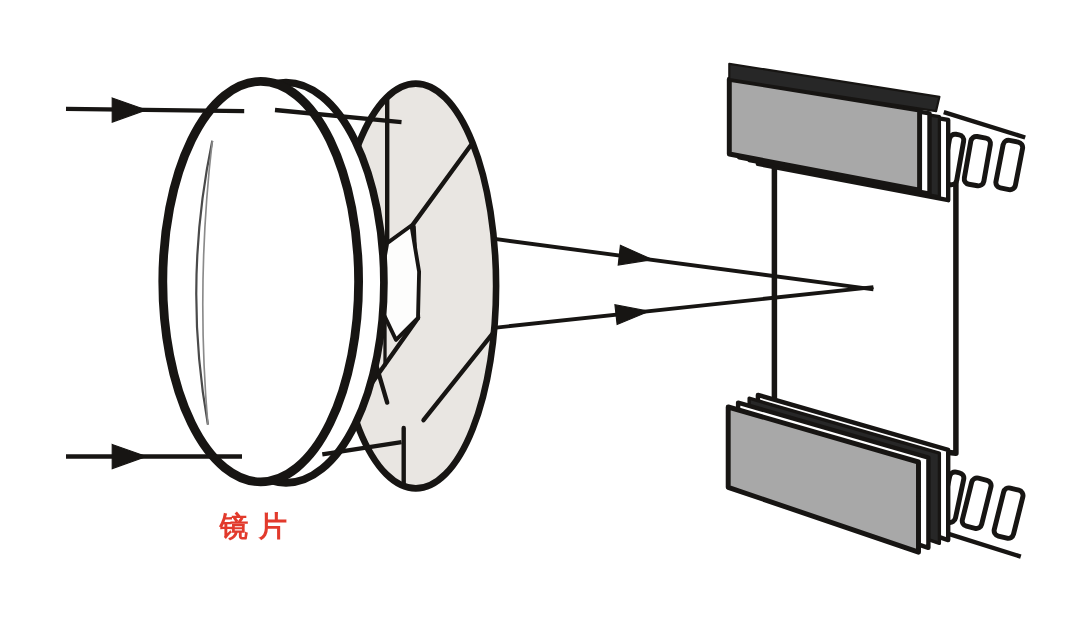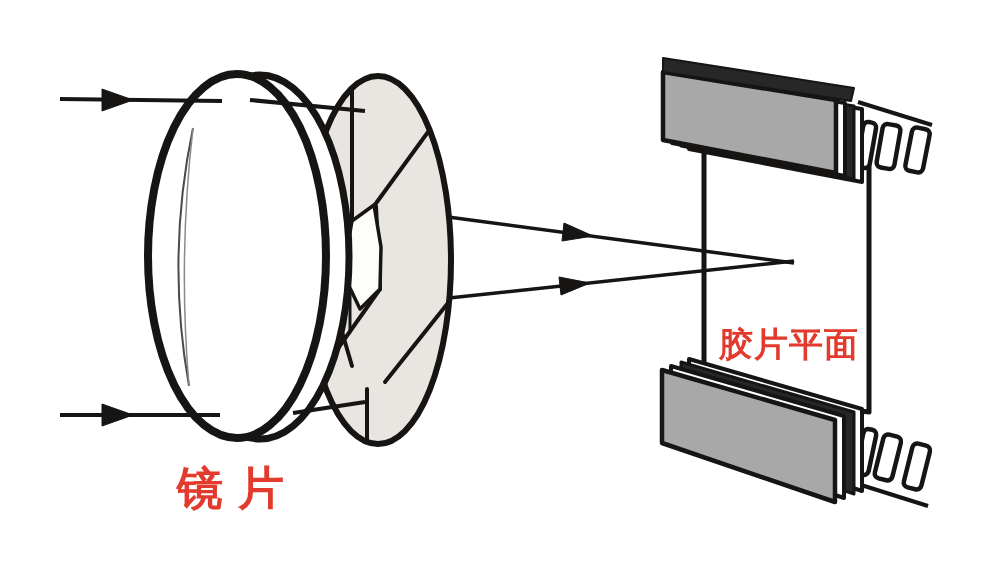--- a/index.html
+++ b/index.html
@@ -8,21 +8,21 @@
   }
   html,body{margin:0;padding:0;}
   body{
     width:990px;height:570px;overflow:hidden;position:relative;
     background:var(--background);
     font-family:"Liberation Sans","DejaVu Sans",sans-serif;
   }
   .stage{position:absolute;left:0;top:0;width:990px;height:570px;}
   .diagram-label{
     position:absolute;color:var(--label-red);font-weight:700;
-    font-size:46px;text-align:center;letter-spacing:1px;line-height:1;
+    font-size:26px;text-align:center;letter-spacing:1px;line-height:1;
     white-space:nowrap;user-select:none;
   }
   #label-lens{left:166px;top:465px;width:130px;}
   #label-aperture{left:323px;top:465px;width:130px;}
   #label-film-plane{left:704px;top:327px;width:170px;font-size:34px;}
 </style>
 </head>
 <body>
 
 <div class="stage">
@@ -98,14 +98,13 @@
 
     <line x1="448" y1="217" x2="794" y2="263" stroke-width="3.5"></line>
     <polygon points="593,236 562,241 564,223"></polygon>
     <line x1="449" y1="298" x2="794" y2="261" stroke-width="3.5"></line>
     <polygon points="590,283 561,295 559,277"></polygon>
   </g>
 </svg>
 
 
 <div class="diagram-label" id="label-lens">镜 片</div>
-<div class="diagram-label" id="label-film-plane">胶片平面</div>
 </div>
 
 </body></html>

